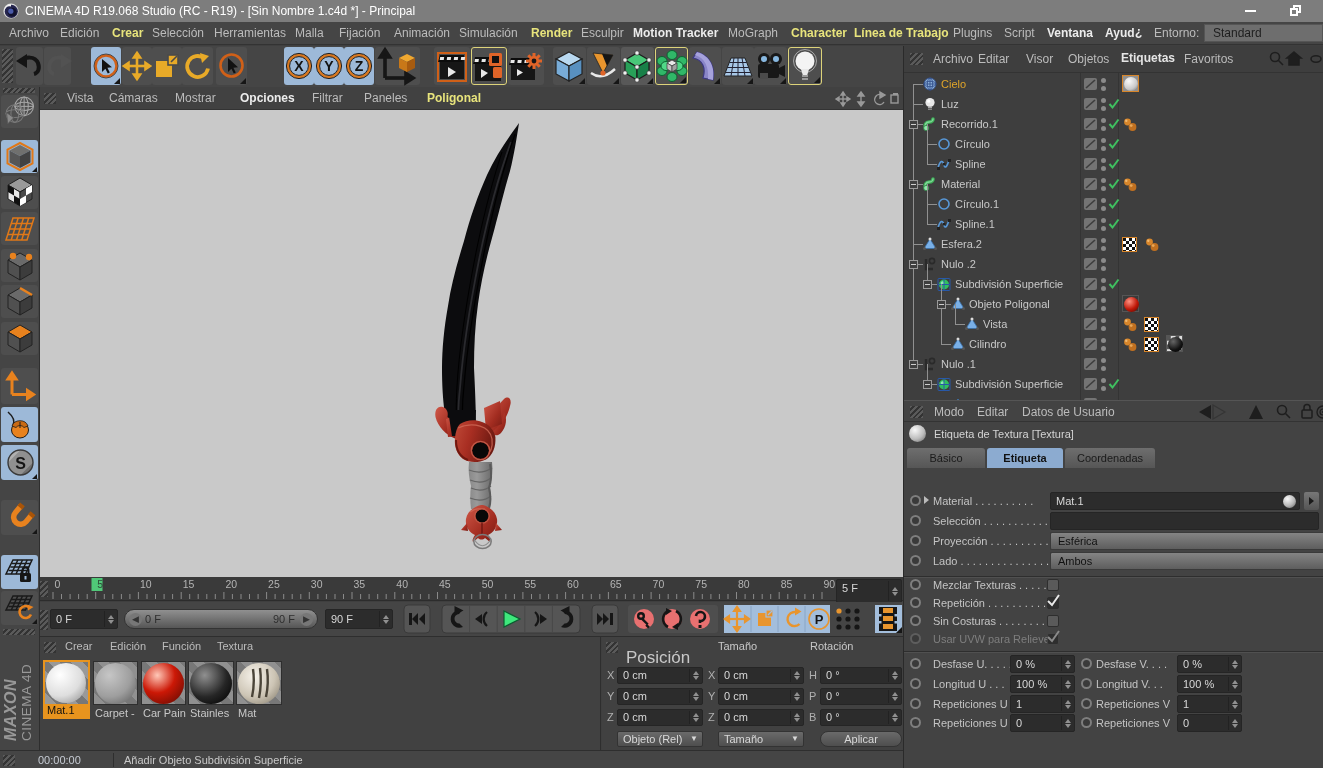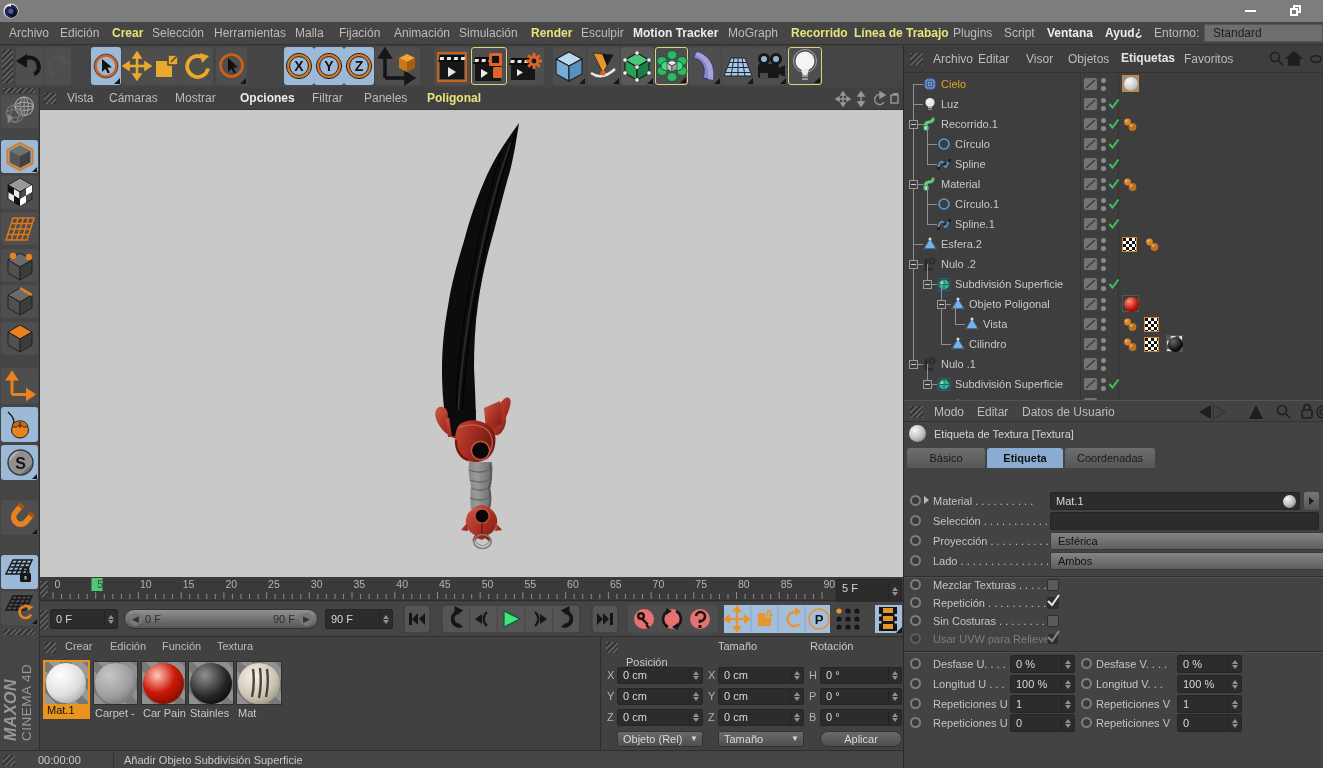--- a/index.html
+++ b/index.html
@@ -24,40 +24,41 @@
 <body>
 
 <div class="abs" style="left:0;top:0;width:1323px;height:22px;background:#7d7d7d">
  <svg width="16" height="16" style="left:3px;top:3px" viewBox="0 0 16 16">
   <circle cx="8" cy="8" r="7.6" fill="#dcdcdc"></circle>
   <circle cx="8.3" cy="8.3" r="6.6" fill="#25254e"></circle>
   <path d="M8,1 A7,7 0 0 0 1.2,9.5 A5.5,5.5 0 0 1 8,3.4 Z" fill="#f2f2f2"></path>
   <circle cx="9.2" cy="9.2" r="4.4" fill="#11112e"></circle>
   <circle cx="7.8" cy="8.2" r="2.6" fill="#4a5aa8"></circle>
  </svg>
+ <div class="abs" style="left:25px;top:4px;font-size:12px;color:#fff">CINEMA 4D R19.068 Studio (RC - R19) - [Sin Nombre 1.c4d *] - Principal</div>
  <div class="abs" style="left:1245px;top:10px;width:11px;height:2px;background:#fff"></div>
  <div class="abs" style="left:1293px;top:5px;width:8px;height:8px;border:2px solid #fff"></div>
  <div class="abs" style="left:1290px;top:8px;width:8px;height:8px;border:2px solid #fff;background:#7d7d7d"></div>
 </div>
 
 <div class="abs" id="mainmenu" style="left:0;top:22px;width:1323px;height:23px;background:#454545;border-bottom:1px solid #333">
  <div class="menu-item" style="left:9px;top:4px">Archivo</div>
  <div class="menu-item" style="left:60px;top:4px">Edición</div>
  <div class="menu-item ylw" style="left:112px;top:4px;font-weight:bold">Crear</div>
  <div class="menu-item" style="left:152px;top:4px">Selección</div>
  <div class="menu-item" style="left:214px;top:4px">Herramientas</div>
  <div class="menu-item" style="left:295px;top:4px">Malla</div>
  <div class="menu-item" style="left:339px;top:4px">Fijación</div>
  <div class="menu-item" style="left:394px;top:4px">Animación</div>
  <div class="menu-item" style="left:459px;top:4px">Simulación</div>
  <div class="menu-item ylw" style="left:531px;top:4px;font-weight:bold">Render</div>
  <div class="menu-item" style="left:581px;top:4px">Esculpir</div>
  <div class="menu-item wht" style="left:633px;top:4px">Motion Tracker</div>
  <div class="menu-item" style="left:728px;top:4px">MoGraph</div>
- <div class="menu-item ylw" style="left:791px;top:4px;font-weight:bold">Recorrido</div>
+ <div class="menu-item ylw" style="left:791px;top:4px;font-weight:bold">Character</div>
  <div class="menu-item ylw" style="left:854px;top:4px;font-weight:bold">Línea de Trabajo</div>
  <div class="menu-item" style="left:953px;top:4px">Plugins</div>
  <div class="menu-item" style="left:1004px;top:4px">Script</div>
  <div class="menu-item wht" style="left:1047px;top:4px">Ventana</div>
  <div class="menu-item wht" style="left:1105px;top:4px">Ayud<span style="display:inline-block;transform:rotate(180deg)">?</span></div>
  <div class="menu-item" style="left:1154px;top:4px">Entorno:</div>
  <div class="abs" style="left:1204px;top:2px;width:119px;height:18px;background:#6e6e6e;border:1px solid #555;color:#1e1e1e;font-size:12px;line-height:16px;padding-left:8px">Standard</div>
 </div>
 
 <div class="abs" id="toolbar" style="left:0;top:46px;width:1323px;height:41px;background:#454545">
@@ -816,21 +817,21 @@
           <path d="M22,5 Q24,20 21,35"></path>
           <path d="M29,6 Q31,20 28,34"></path>
         </g>
       </svg>
   <div class="abs" style="left:1px;top:45px;color:#c8c8c8;white-space:nowrap">Mat</div>
  </div>
   </div>
 
 <div class="abs" id="coords" style="left:602px;top:637px;width:301px;height:113px;background:#414141">
  <div class="hatch abs" style="left:4px;top:5px;width:12px;height:11px"></div>
- <div class="abs" style="left:24px;top:19px;color:#c8c8c8;font-size:11px">Posición</div>
+ <div class="abs" style="left:24px;top:11px;color:#c8c8c8;font-size:17px">Posición</div>
  <div class="abs" style="left:116px;top:3px;color:#c8c8c8;font-size:11px">Tamaño</div>
  <div class="abs" style="left:208px;top:3px;color:#c8c8c8;font-size:11px">Rotación</div>
  <div class="abs" style="left:5px;top:32px;color:#b0b0b0">X</div>
  <div class="abs" style="left:5px;top:53px;color:#b0b0b0">Y</div>
  <div class="abs" style="left:5px;top:74px;color:#b0b0b0">Z</div>
  <div class="fld" style="left:15px;top:30px;width:86px;height:17px">0 cm<span class="spin">
         <i class="u"></i>
         <i class="d"></i>
       </span></div>
  <div class="fld" style="left:15px;top:51px;width:86px;height:17px">0 cm<span class="spin">

